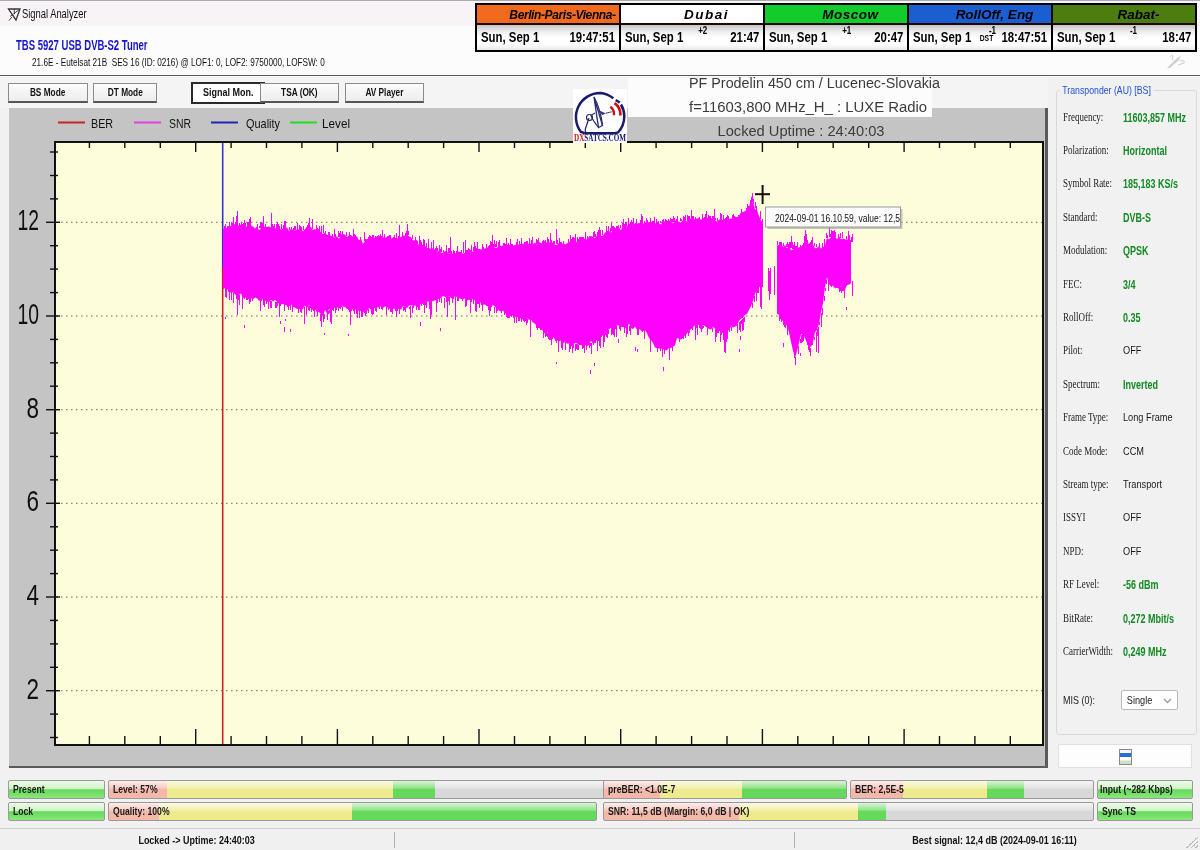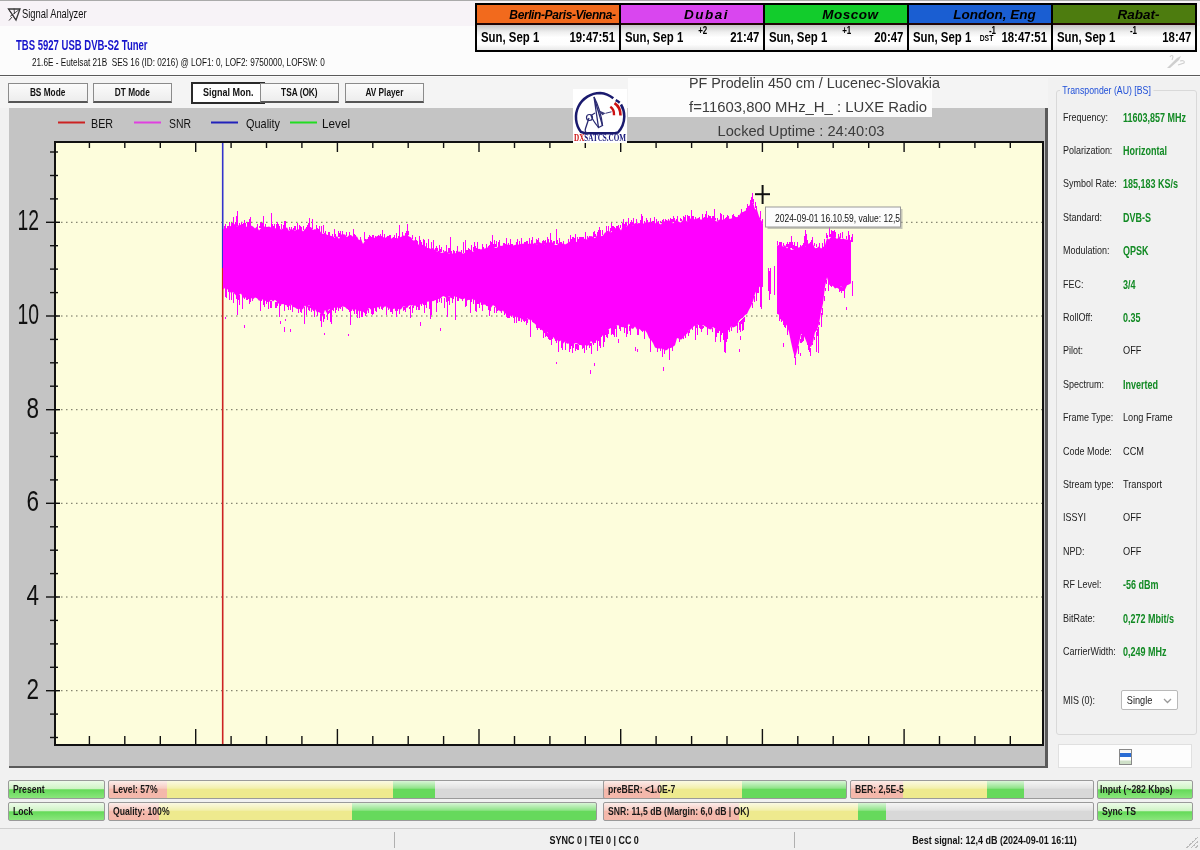--- a/index.html
+++ b/index.html
@@ -34,21 +34,21 @@
 .ckt .t { position:absolute; right:4px; top:3px; transform:scaleX(0.76); transform-origin:100% 50%; }
 .ckt .off { position:absolute; top:0px; font-size:10px; font-weight:bold; transform:scaleX(0.8); }
 .ckt .dst { position:absolute; left:69px; top:8px; font-size:8.5px; font-weight:bold; transform:scaleX(0.8); }
 #whitebox { position:absolute; left:628px; top:78px; width:304px; height:39px; background:#fcfcfc; }
 #rpanel { position:absolute; left:1048px; top:78px; width:152px; height:700px; background:#f1f1f1; }
 #gbox { position:absolute; left:1056px; top:90px; width:141px; height:645px;
   border:1px solid #d9d9d9; border-radius:3px; }
 #gtitle { position:absolute; left:1060px; top:84px; font-size:11.5px; color:#1f4fd8;
   background:#f1f1f1; padding:0 3px; transform:scaleX(0.76); transform-origin:0 0; }
 .rl,.gv,.bv { position:absolute; white-space:nowrap; }
-.rl { left:1063px; font-size:11.5px; color:#222; }
+.rl { left:1063px; font-size:11.5px; color:#222;font-family:Liberation Serif, serif; }
 .rl span { display:inline-block; transform:scaleX(0.78); transform-origin:0 50%; }
 .gv { left:1123px; font-size:12px; font-weight:bold; color:#128a24; }
 .gv span { display:inline-block; transform:scaleX(0.75); transform-origin:0 50%; }
 .bv { left:1123px; font-size:11.5px; color:#1a1a1a; }
 .bv span { display:inline-block; transform:scaleX(0.8); transform-origin:0 50%; }
 #mislab { position:absolute; left:1063px; top:694px; font-size:11.5px; color:#222;
   transform:scaleX(0.78); transform-origin:0 0; }
 #combo { position:absolute; left:1121px; top:690px; width:57px; height:20px; background:#fff;
   border:1px solid #b9b9b9; border-radius:2px; font-size:11.5px; color:#222; line-height:18px; }
 #combo .cl { display:inline-block; padding-left:6px; transform:scaleX(0.8); transform-origin:0 50%; }
@@ -73,50 +73,50 @@
 <path d="M2 13.5 L5 10" stroke="#3a3a3a" stroke-width="1" fill="none"></path>
 </svg>
     <span class="t">Signal Analyzer</span>
   </div>
 <div id="whitearea"></div>
 <div id="tbs">TBS 5927 USB DVB-S2 Tuner</div>
 <div id="tbs2">21.6E - Eutelsat 21B&nbsp; SES 16 (ID: 0216) @ LOF1: 0, LOF2: 9750000, LOFSW: 0</div>
 <div id="sep"></div>
 <div id="btnrow"></div>
 <div class="btn" style="left:8px;width:80px"><span>BS Mode</span></div>
-<div class="btn" style="left:93px;width:79px"><span>DT Mode</span></div>
+<div class="btn" style="left:93px;width:64px"><span>DT Mode</span></div>
 <div class="btn sel" style="left:192px;width:72px"><span>Signal Mon.</span></div>
 <div class="btn" style="left:260px;width:79px"><span>TSA (OK)</span></div>
 <div class="btn" style="left:345px;width:79px"><span>AV Player</span></div>
 <div id="clocks">
     <div class="ck">
 <div class="ckh" style="background:#f26a1d"><span style="font-size:12px;letter-spacing:-0.4px">Berlin-Paris-Vienna-Roma</span></div>
 <div class="ckt">
         <span class="d">Sun, Sep 1</span>
         <span class="t">19:47:51</span>
       </div>
 </div>
 <div class="ck">
-<div class="ckh" style="background:#d946ef"><span style="letter-spacing:1.5px">Dubai</span></div>
+<div class="ckh" style="background:#ffffff"><span style="letter-spacing:1.5px">Dubai</span></div>
 <div class="ckt">
         <span class="d">Sun, Sep 1</span>
         <span class="off" style="left:76px">+2</span>
         <span class="t">21:47</span>
       </div>
 </div>
 <div class="ck">
 <div class="ckh" style="background:#12cc2c"><span style="letter-spacing:0.5px">Moscow</span></div>
 <div class="ckt">
         <span class="d">Sun, Sep 1</span>
         <span class="off" style="left:76px">+1</span>
         <span class="t">20:47</span>
       </div>
 </div>
 <div class="ck">
-<div class="ckh" style="background:#1a5ed2"><span style="">London, Eng</span></div>
+<div class="ckh" style="background:#1a5ed2"><span style="">RollOff, Eng</span></div>
 <div class="ckt">
         <span class="d">Sun, Sep 1</span>
         <span class="off" style="left:79px">-1</span>
         <span class="dst">DST</span>
         <span class="t">18:47:51</span>
       </div>
 </div>
 <div class="ck">
 <div class="ckh" style="background:#4d7c0f"><span style="">Rabat-Casablanca</span></div>
 <div class="ckt">
@@ -347,17 +347,17 @@
 <div class="bbar" style="left:603px;top:802px;width:491px;background:linear-gradient(180deg,rgba(255,255,255,.75),rgba(255,255,255,.28) 42%,rgba(255,255,255,0) 50%),linear-gradient(90deg,#f4b8ab 0% 27.7%,#eeea8e 27.7% 52%,#66d95c 52% 57.6%,#d8d8d8 57.6% 100%)">
     <span class="bt" style="left:4px">SNR: 11,5 dB (Margin: 6,0 dB | OK)</span>
   </div>
 <div class="bbar" style="left:1097px;top:780px;width:96px;background:linear-gradient(180deg,#edfbe9 0%,#d0f4c6 44%,#65da59 52%,#8ae67c 100%)">
     <span class="bt" style="left:2px">Input (~282 Kbps)</span>
   </div>
 <div class="bbar" style="left:1097px;top:802px;width:96px;background:linear-gradient(180deg,#edfbe9 0%,#d0f4c6 44%,#65da59 52%,#8ae67c 100%)">
     <span class="bt" style="left:4px">Sync TS</span>
   </div>
 <div id="status">
+<span class="seg" style="left:0;width:394px"><span class="sq">Locked -&gt; Uptime: 24:40:03</span></span>
 <span class="d1" style="left:394px"></span>
-<span class="seg" style="left:394px;width:400px"><span class="sq">SYNC 0 | TEI 0 | CC 0</span></span>
 <span class="d2" style="left:794px"></span>
 <span class="seg" style="left:794px;width:400px"><span class="sq">Best signal: 12,4 dB (2024-09-01 16:11)</span></span>
 <span id="grip"></span>
 </div>
 </body></html>

